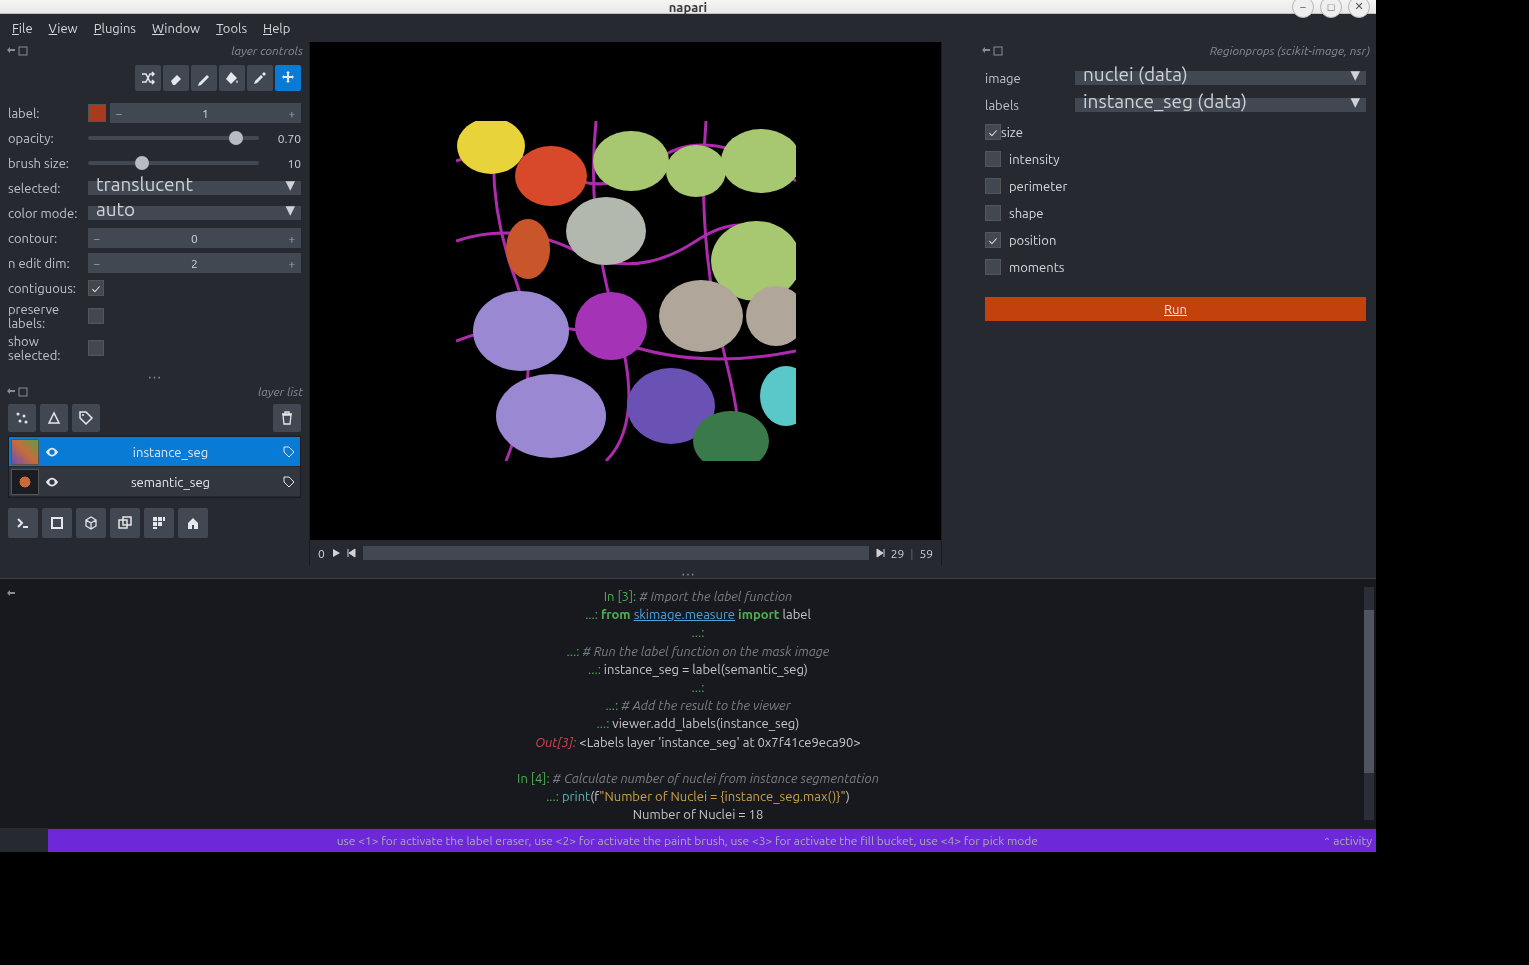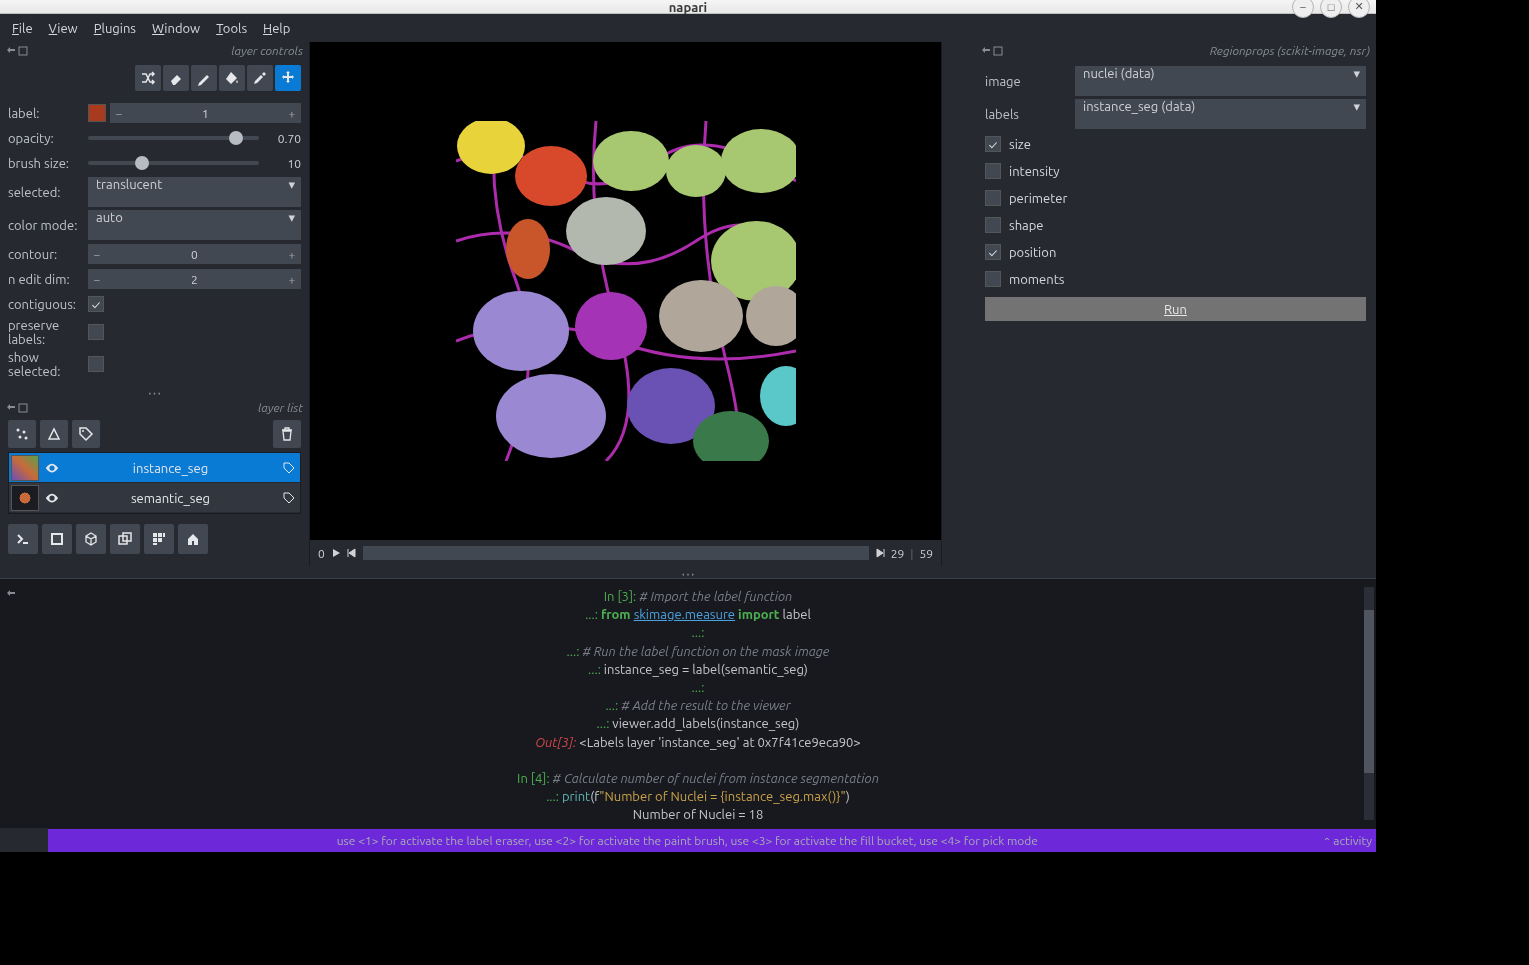--- a/index.html
+++ b/index.html
@@ -36,21 +36,21 @@
 .controlrow .lbl { width: 80px; color: #bfc3c9; font-size: 13px; }
 .swatch { width: 18px; height: 18px; background: #a83a1e; border: 1px solid #555; margin-right: 4px; }
 .spin { flex: 1; height: 20px; background: #414851; display: flex; align-items: center; justify-content: center; position: relative; color: #cfd2d7; font-size: 12px; }
 .spin .minus, .spin .plus { position: absolute; top: 0; bottom: 0; width: 18px; display: flex; align-items: center; justify-content: center; color: #9fa4ad; cursor: pointer; }
 .spin .minus { left: 0; }
 .spin .plus { right: 0; }
 .slider { flex: 1; height: 20px; position: relative; display: flex; align-items: center; }
 .slider .track { flex: 1; height: 4px; background: #414851; border-radius: 2px; }
 .slider .thumb { position: absolute; width: 14px; height: 14px; border-radius: 7px; background: #b8bcc2; top: 3px; }
 .slider .val { width: 36px; text-align: right; color: #cfd2d7; font-size: 12px; margin-left: 6px; }
-.combo { flex: 1; height: 30px; background: #414851; display: flex; align-items: flex-start; padding: 0 8px; color: #cfd2d7; font-size: 13px; position: relative; cursor: pointer; }
+.combo { flex: 1; height: 14px; background: #414851; display: flex; align-items: flex-end; padding: 0 8px; color: #cfd2d7; font-size: 19px; position: relative; cursor: pointer; }
 .combo .caret { position: absolute; right: 6px; }
 .check { width: 16px; height: 16px; background: #414851; border: 1px solid #555; display: flex; align-items: center; justify-content: center; cursor: pointer; }
 .check.on::after { content: "✓"; color: #e5e7ea; font-size: 12px; }
 
 .dots { text-align: center; color: #888c94; font-size: 14px; height: 14px; }
 
 .layerlist-area { padding: 4px 8px; }
 .layerbtns { display: flex; gap: 4px; align-items: center; margin-bottom: 4px; }
 .squarebtn { width: 28px; height: 28px; background: #414851; border-radius: 2px; display: flex; align-items: center; justify-content: center; cursor: pointer; }
 .squarebtn svg { width: 16px; height: 16px; fill: #e5e7ea; }
@@ -78,21 +78,21 @@
 
 .dimslider { height: 26px; background: #262930; display: flex; align-items: center; padding: 0 8px; gap: 6px; font-size: 12px; color: #cfd2d7; }
 .dimslider .track { flex: 1; height: 14px; background: #414851; position: relative; }
 .dimslider .play svg { width: 10px; height: 10px; fill: #cfd2d7; }
 
 
 .rightpanel { width: 435px; background: #262930; border-left: 1px solid #1a1c22; display: flex; flex-direction: column; padding-left: 33px; }
 .rpform { padding: 4px 10px; }
 .rprow { display: flex; align-items: center; margin: 3px 0; min-height: 24px; }
 .rprow .lbl { width: 90px; color: #bfc3c9; font-size: 13px; }
-.runbtn { width: 100%; height: 24px; background: #737373; display: flex; align-items: center; justify-content: center; color: #e5e7ea; font-size: 13px; margin-top: 6px; cursor: pointer; text-decoration: underline; }
+.runbtn { width: 100%; height: 24px; background: #c2410c; display: flex; align-items: center; justify-content: center; color: #e5e7ea; font-size: 13px; margin-top: 18px; cursor: pointer; text-decoration: underline; }
 
 
 .console-dots { text-align: center; color: #888c94; font-size: 14px; height: 12px; background: #262930; }
 .console { height: 250px; background: #18191e; padding: 8px 10px 8px 30px; font-family: "DejaVu Sans Mono", monospace; font-size: 13px; color: #c3c6cb; line-height: 1.4; position: relative; overflow: hidden; border-top: 1px solid #3a3e48; text-align: center; }
 .console .popicon { position: absolute; left: 6px; top: 6px; width: 10px; height: 10px; }
 .console .popicon svg { width: 10px; height: 10px; fill: #888c94; }
 .console .scroll { position: absolute; right: 2px; top: 8px; bottom: 8px; width: 10px; background: #2b2e36; }
 .console .scroll .sthumb { position: absolute; left: 0; right: 0; background: #50545e; }
 .c-in { color: #4caf50; }
 .c-out { color: #d24848; font-style: italic; }
@@ -433,21 +433,21 @@
         <div class="rprow">
           <span class="lbl">labels</span>
           <div class="combo">
             <span>instance_seg (data)</span>
             <span class="caret">▾</span>
           </div>
         </div>
         <div id="rp-checks">
             <div class="rprow">
               <div class="check on"></div>
-                   <span style="margin-left:8px">size</span>
+                   <span style="margin-left:0">size</span>
             </div>
             <div class="rprow">
               <div class="check "></div>
                    <span style="margin-left:8px">intensity</span>
             </div>
             <div class="rprow">
               <div class="check "></div>
                    <span style="margin-left:8px">perimeter</span>
             </div>
             <div class="rprow">

